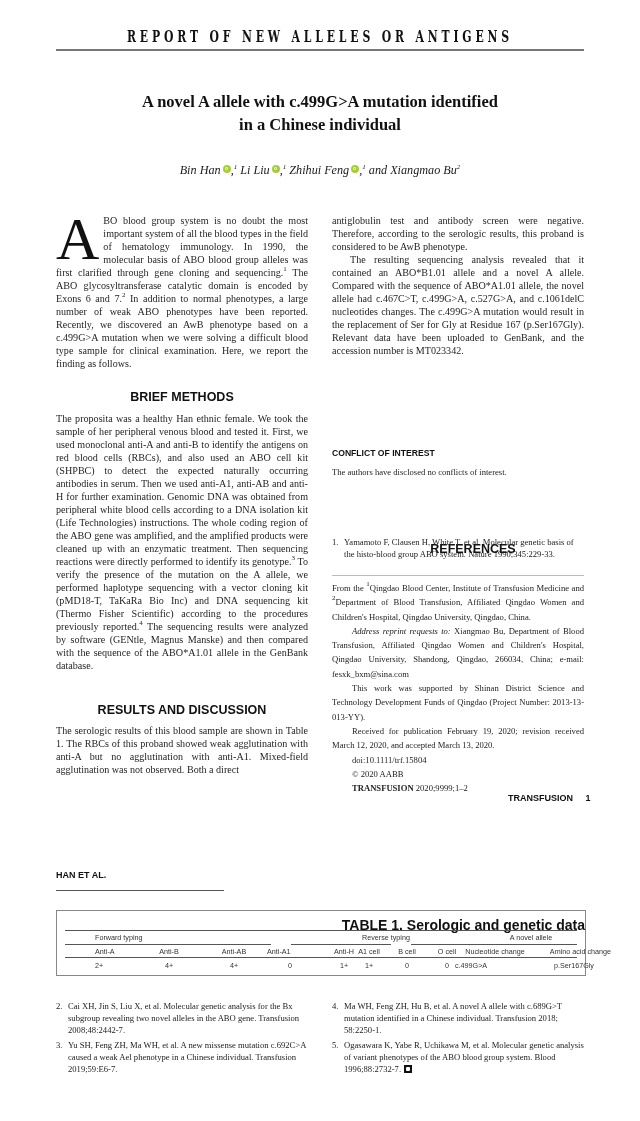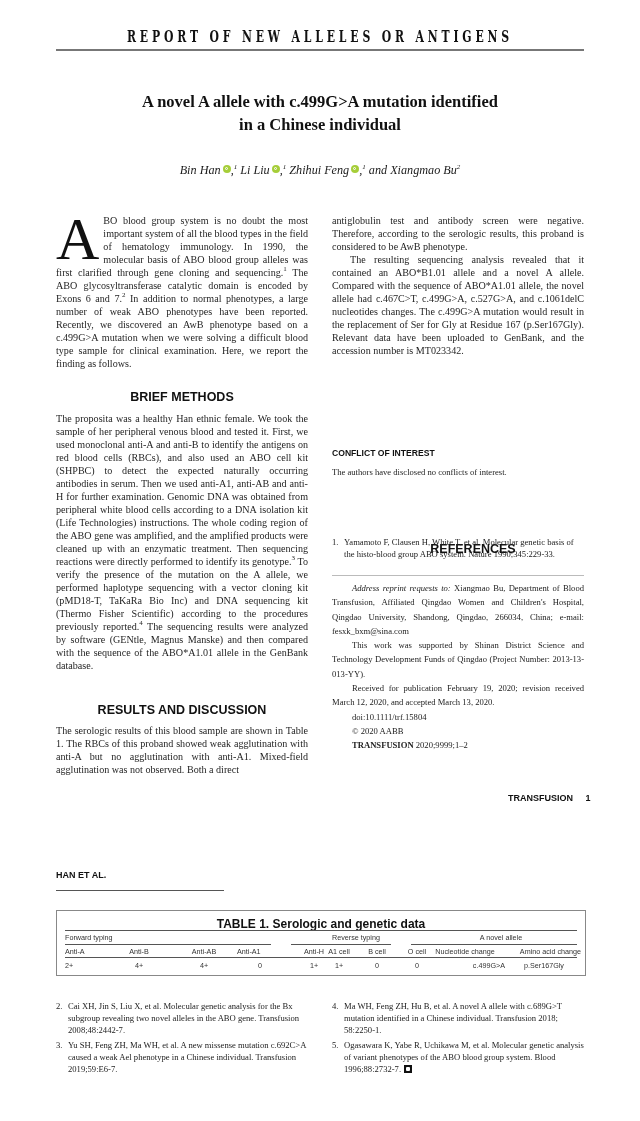--- a/index.html
+++ b/index.html
@@ -20,22 +20,22 @@
   .h3 { font-family:"Liberation Sans", sans-serif; font-weight:bold; font-size:8.6px; color:#111; }
   .ref { font-size:8.6px; line-height:12.2px; color:#222; }
   .ref .num { position:absolute; left:0; }
   .ref .txt { margin-left:12px; display:block; }
   .fine { font-size:8.6px; line-height:14.3px; color:#222; text-align:justify; }
   .fine p { margin:0; }
   .fine .ind { text-indent:20px; }
   .fine .pad { padding-left:20px; }
   .runner { font-family:"Liberation Sans", sans-serif; font-weight:bold; font-size:9px; color:#111; }
   .table-box { left:56px; top:910px; width:530px; height:66px; border:1.3px solid #888; box-sizing:border-box; }
-  .t-title { position:absolute; left:0; width:100%; top:6px; text-align:center; font-family:"Liberation Sans", sans-serif; font-weight:bold; font-size:12px; color:#111; }
-  .t-cell { position:absolute; font-family:"Liberation Sans", sans-serif; font-size:7.2px; color:#333; white-space:nowrap; }
+  .t-title { position:absolute; left:0; width:100%; top:6px; text-align:right; font-family:"Liberation Sans", sans-serif; font-weight:bold; font-size:14px; color:#111; }
+  .t-cell { position:absolute; font-family:"Liberation Sans", sans-serif; font-size:7.2px; color:#333; white-space:nowrap;margin-left:30px; }
   .t-line { position:absolute; height:1px; background:#555; }
   .oa-icon { display:inline-block; width:8px; height:8px; background:#111; vertical-align:-1px; margin-left:3px; position:relative; }
   .oa-icon::after { content:""; position:absolute; left:2px; top:2px; width:4px; height:4px; background:#fff; border-radius:1px; }
 </style>
 </head>
 <body>
 
 <div class="abs banner">REPORT OF NEW ALLELES OR ANTIGENS</div>
 <div class="abs banner-rule"></div>
 
@@ -78,20 +78,21 @@
 <div class="abs h2" style="left:347px; width:252px; top:514px;margin-top:28px;">REFERENCES</div>
 
 <div class="abs ref" style="left:332px; top:536px; width:252px;">
   <span class="num">1.</span>
   <span class="txt">Yamamoto F, Clausen H, White T, et al. Molecular genetic basis of the histo-blood group ABO system. Nature 1990;345:229-33.</span>
 </div>
 
 <div class="abs" style="left:332px; top:575px; width:252px; height:1px; background:#bbb;"></div>
 
 <div class="abs fine" style="left:332px; top:581px; width:252px;">
+  <p><span>From the </span><sup>1</sup><span>Qingdao Blood Center, Institute of Transfusion Medicine and </span><sup>2</sup><span>Department of Blood Transfusion, Affiliated Qingdao Women and Children's Hospital, Qingdao University, Qingdao, China.</span></p>
   <p class="ind"><i>Address reprint requests to:</i><span> Xiangmao Bu, Department of Blood Transfusion, Affiliated Qingdao Women and Children's Hospital, Qingdao University, Shandong, Qingdao, 266034, China; e-mail: fesxk_bxm@sina.com</span></p>
   <p class="ind">This work was supported by Shinan District Science and Technology Development Funds of Qingdao (Project Number: 2013-13-013-YY).</p>
   <p class="ind">Received for publication February 19, 2020; revision received March 12, 2020, and accepted March 13, 2020.</p>
   <p class="pad">doi:10.1111/trf.15804</p>
   <p class="pad">© 2020 AABB</p>
   <p class="pad"><b>TRANSFUSION</b><span> 2020;9999;1–2</span></p>
 </div>
 
 <div class="abs runner" style="left:508px; top:793px;">
   <span>TRANSFUSION</span>
@@ -127,21 +128,21 @@
     <div class="t-cell" style="left: 368px; top: 36px; width: 80px; text-align: center;">Nucleotide change</div>
     <div class="t-cell" style="left: 450px; top: 36px; width: 74px; text-align: right;">Amino acid change</div>
     <div class="t-cell" style="left: 8px; top: 50px; width: 40px; text-align: left;">2+</div>
     <div class="t-cell" style="left: 62px; top: 50px; width: 40px; text-align: center;">4+</div>
     <div class="t-cell" style="left: 122px; top: 50px; width: 50px; text-align: center;">4+</div>
     <div class="t-cell" style="left: 180px; top: 50px; width: 46px; text-align: center;">0</div>
     <div class="t-cell" style="left: 240px; top: 50px; width: 34px; text-align: center;">1+</div>
     <div class="t-cell" style="left: 264px; top: 50px; width: 36px; text-align: center;">1+</div>
     <div class="t-cell" style="left: 305px; top: 50px; width: 30px; text-align: center;">0</div>
     <div class="t-cell" style="left: 345px; top: 50px; width: 30px; text-align: center;">0</div>
-    <div class="t-cell" style="left: 368px; top: 50px; width: 80px; text-align: right;">c.499G&gt;A</div>
+    <div class="t-cell" style="left: 368px; top: 50px; width: 80px; text-align: left;">c.499G&gt;A</div>
     <div class="t-cell" style="left: 450px; top: 50px; width: 74px; text-align: center;">p.Ser167Gly</div>
   </div>
 
 <div class="abs ref" style="left:56px; top:1000px; width:255px;">
   <span class="num">2.</span>
   <span class="txt">Cai XH, Jin S, Liu X, et al. Molecular genetic analysis for the Bx subgroup revealing two novel alleles in the ABO gene. Transfusion 2008;48:2442-7.</span>
 </div>
 <div class="abs ref" style="left:56px; top:1039px; width:255px;">
   <span class="num">3.</span>
   <span class="txt">Yu SH, Feng ZH, Ma WH, et al. A new missense mutation c.692C&gt;A caused a weak Ael phenotype in a Chinese individual. Transfusion 2019;59:E6-7.</span>

